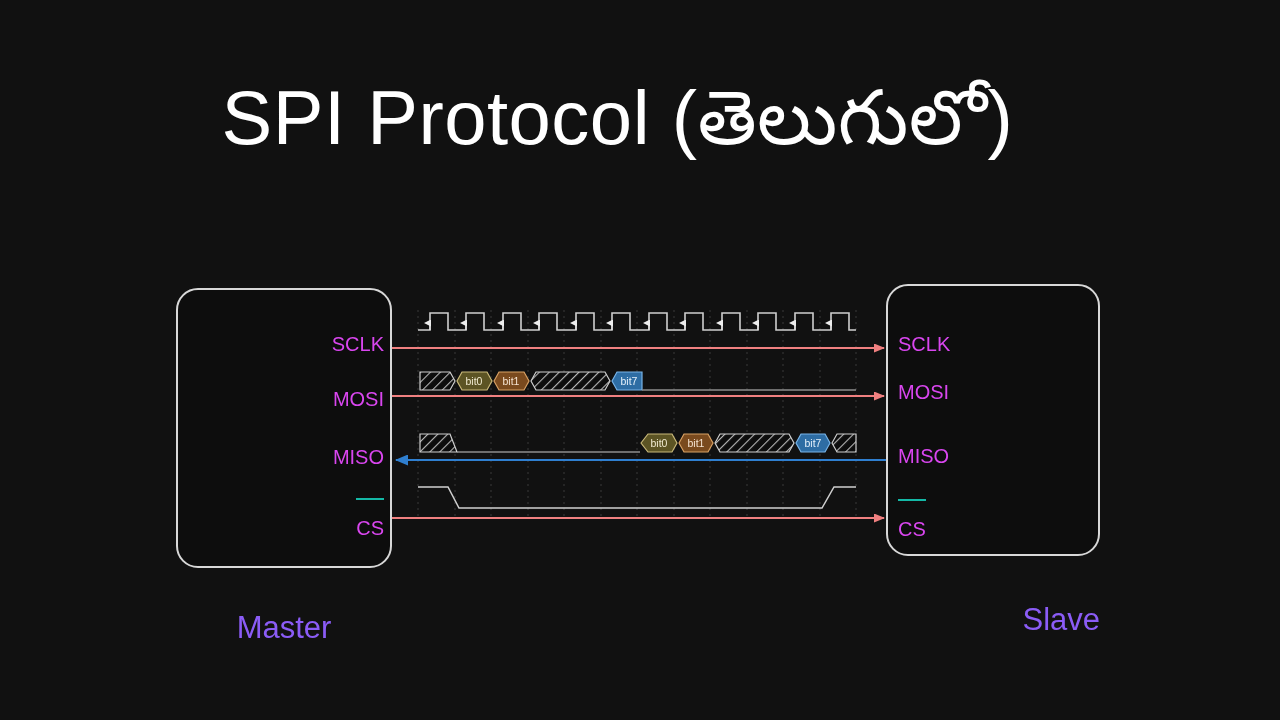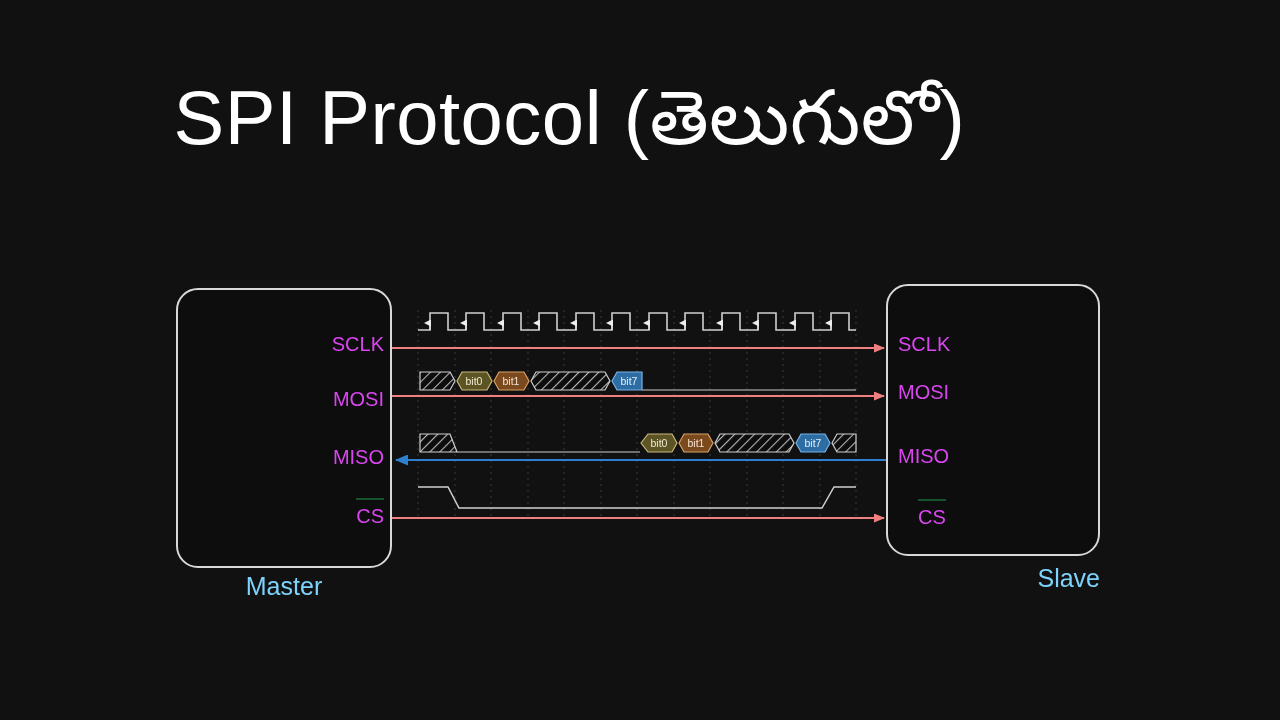--- a/index.html
+++ b/index.html
@@ -22,58 +22,59 @@
     left: 0;
     top: 78px;
     width: 1139px;
     text-align: center;
     font-size: 76px;
     font-weight: 400;
     letter-spacing: 0.5px;
     color: #ffffff;
     line-height: 1.05;
     white-space: nowrap;
+    padding-left: 48px;
   }
 
   
   .chip {
     position: absolute;
     border: 2px solid #d8d8d8;
     border-radius: 22px;
     background: #0d0d0d;
     box-sizing: border-box;
   }
   #master-block { left: 176px; top: 288px; width: 216px; height: 280px; }
   #slave-block  { left: 886px; top: 284px; width: 214px; height: 272px; }
 
   .chip-name {
     position: absolute;
-    font-size: 25px;
-    color: #7dd3fc;
+    font-size: 31px;
+    color: #8b5cf6;
     white-space: nowrap;
+    margin-top: 38px;
   }
   #master-name { left: 176px; top: 572px; width: 216px; text-align: center; }
   #slave-name  { left: 886px; top: 564px; width: 214px; text-align: right; }
 
   
   .pin {
     position: absolute;
     font-size: 20px;
     color: #d946ef;
     white-space: nowrap;
     line-height: 1;
   }
   .pin.right-al { text-align: right; }
   .pin.left-al  { text-align: left; }
   .overline {
     display: inline-block;
-    border-top: 2px solid #14532d;
-    padding-top: 6px;
+    border-top: 2px solid #14b8a6;
+    padding-top: 18px;
     line-height: 1;
-    margin-left: 20px;
   }
 
   
   #m-pin-sclk { left: 214px; top: 334px; width: 170px; }
   #m-pin-mosi { left: 214px; top: 389px; width: 170px; }
   #m-pin-miso { left: 214px; top: 447px; width: 170px; }
   #m-pin-cs   { left: 214px; top: 498px; width: 170px; }
 
   
   #s-pin-sclk { left: 898px; top: 334px; width: 170px; }

